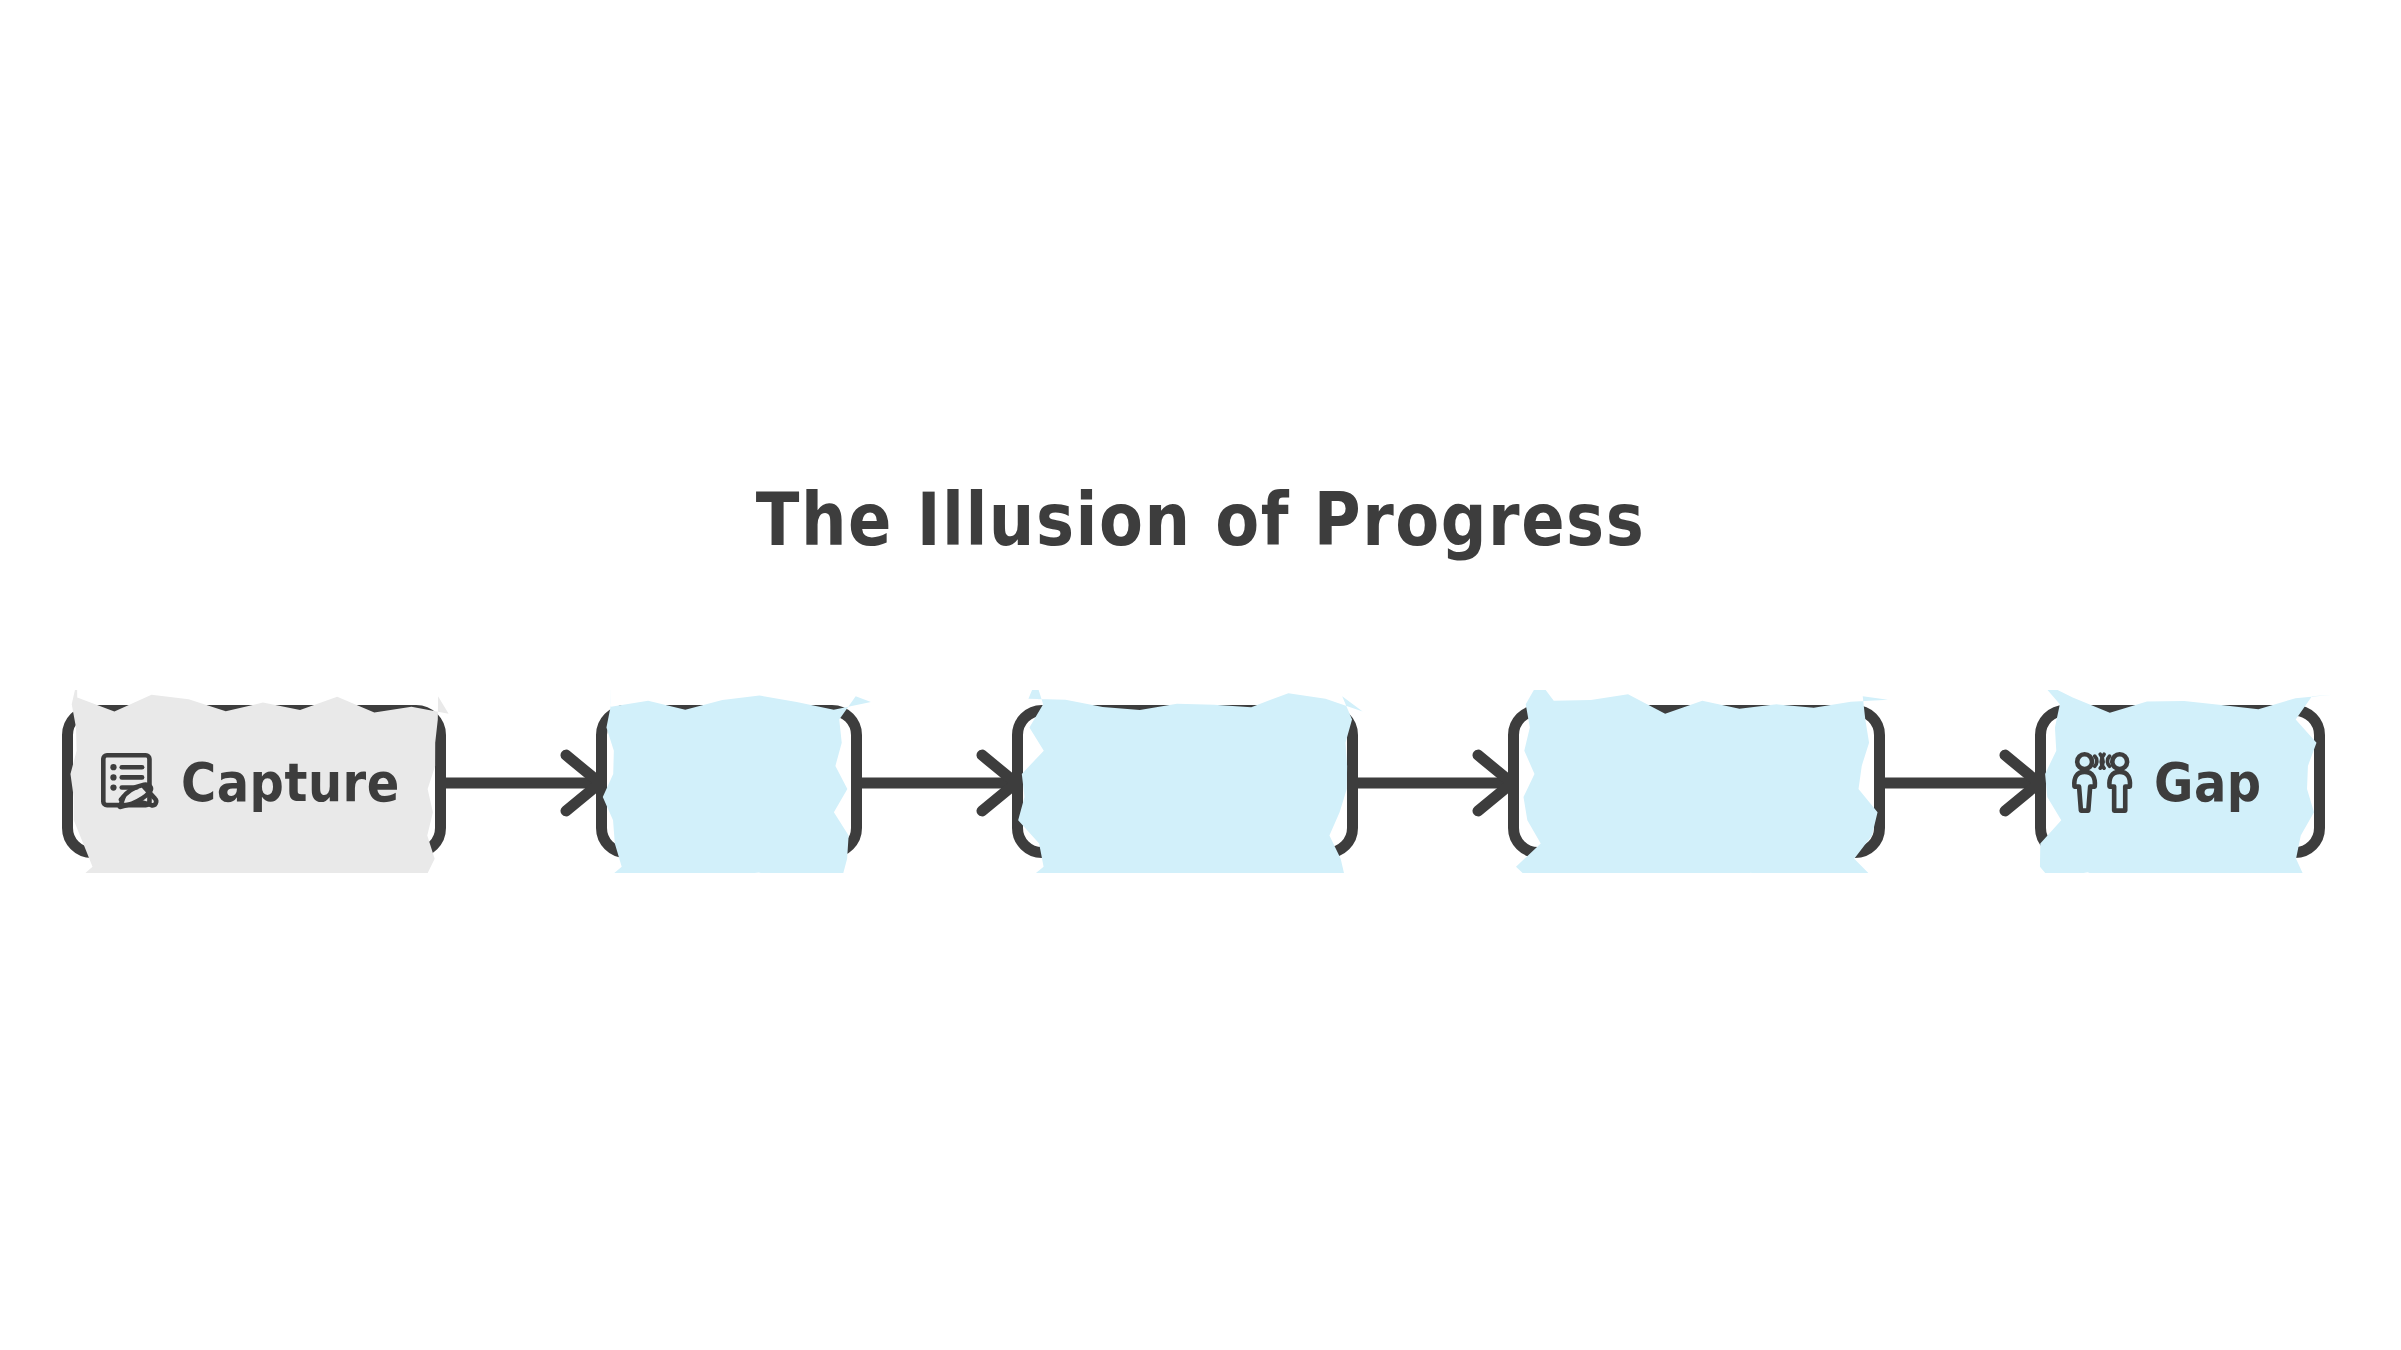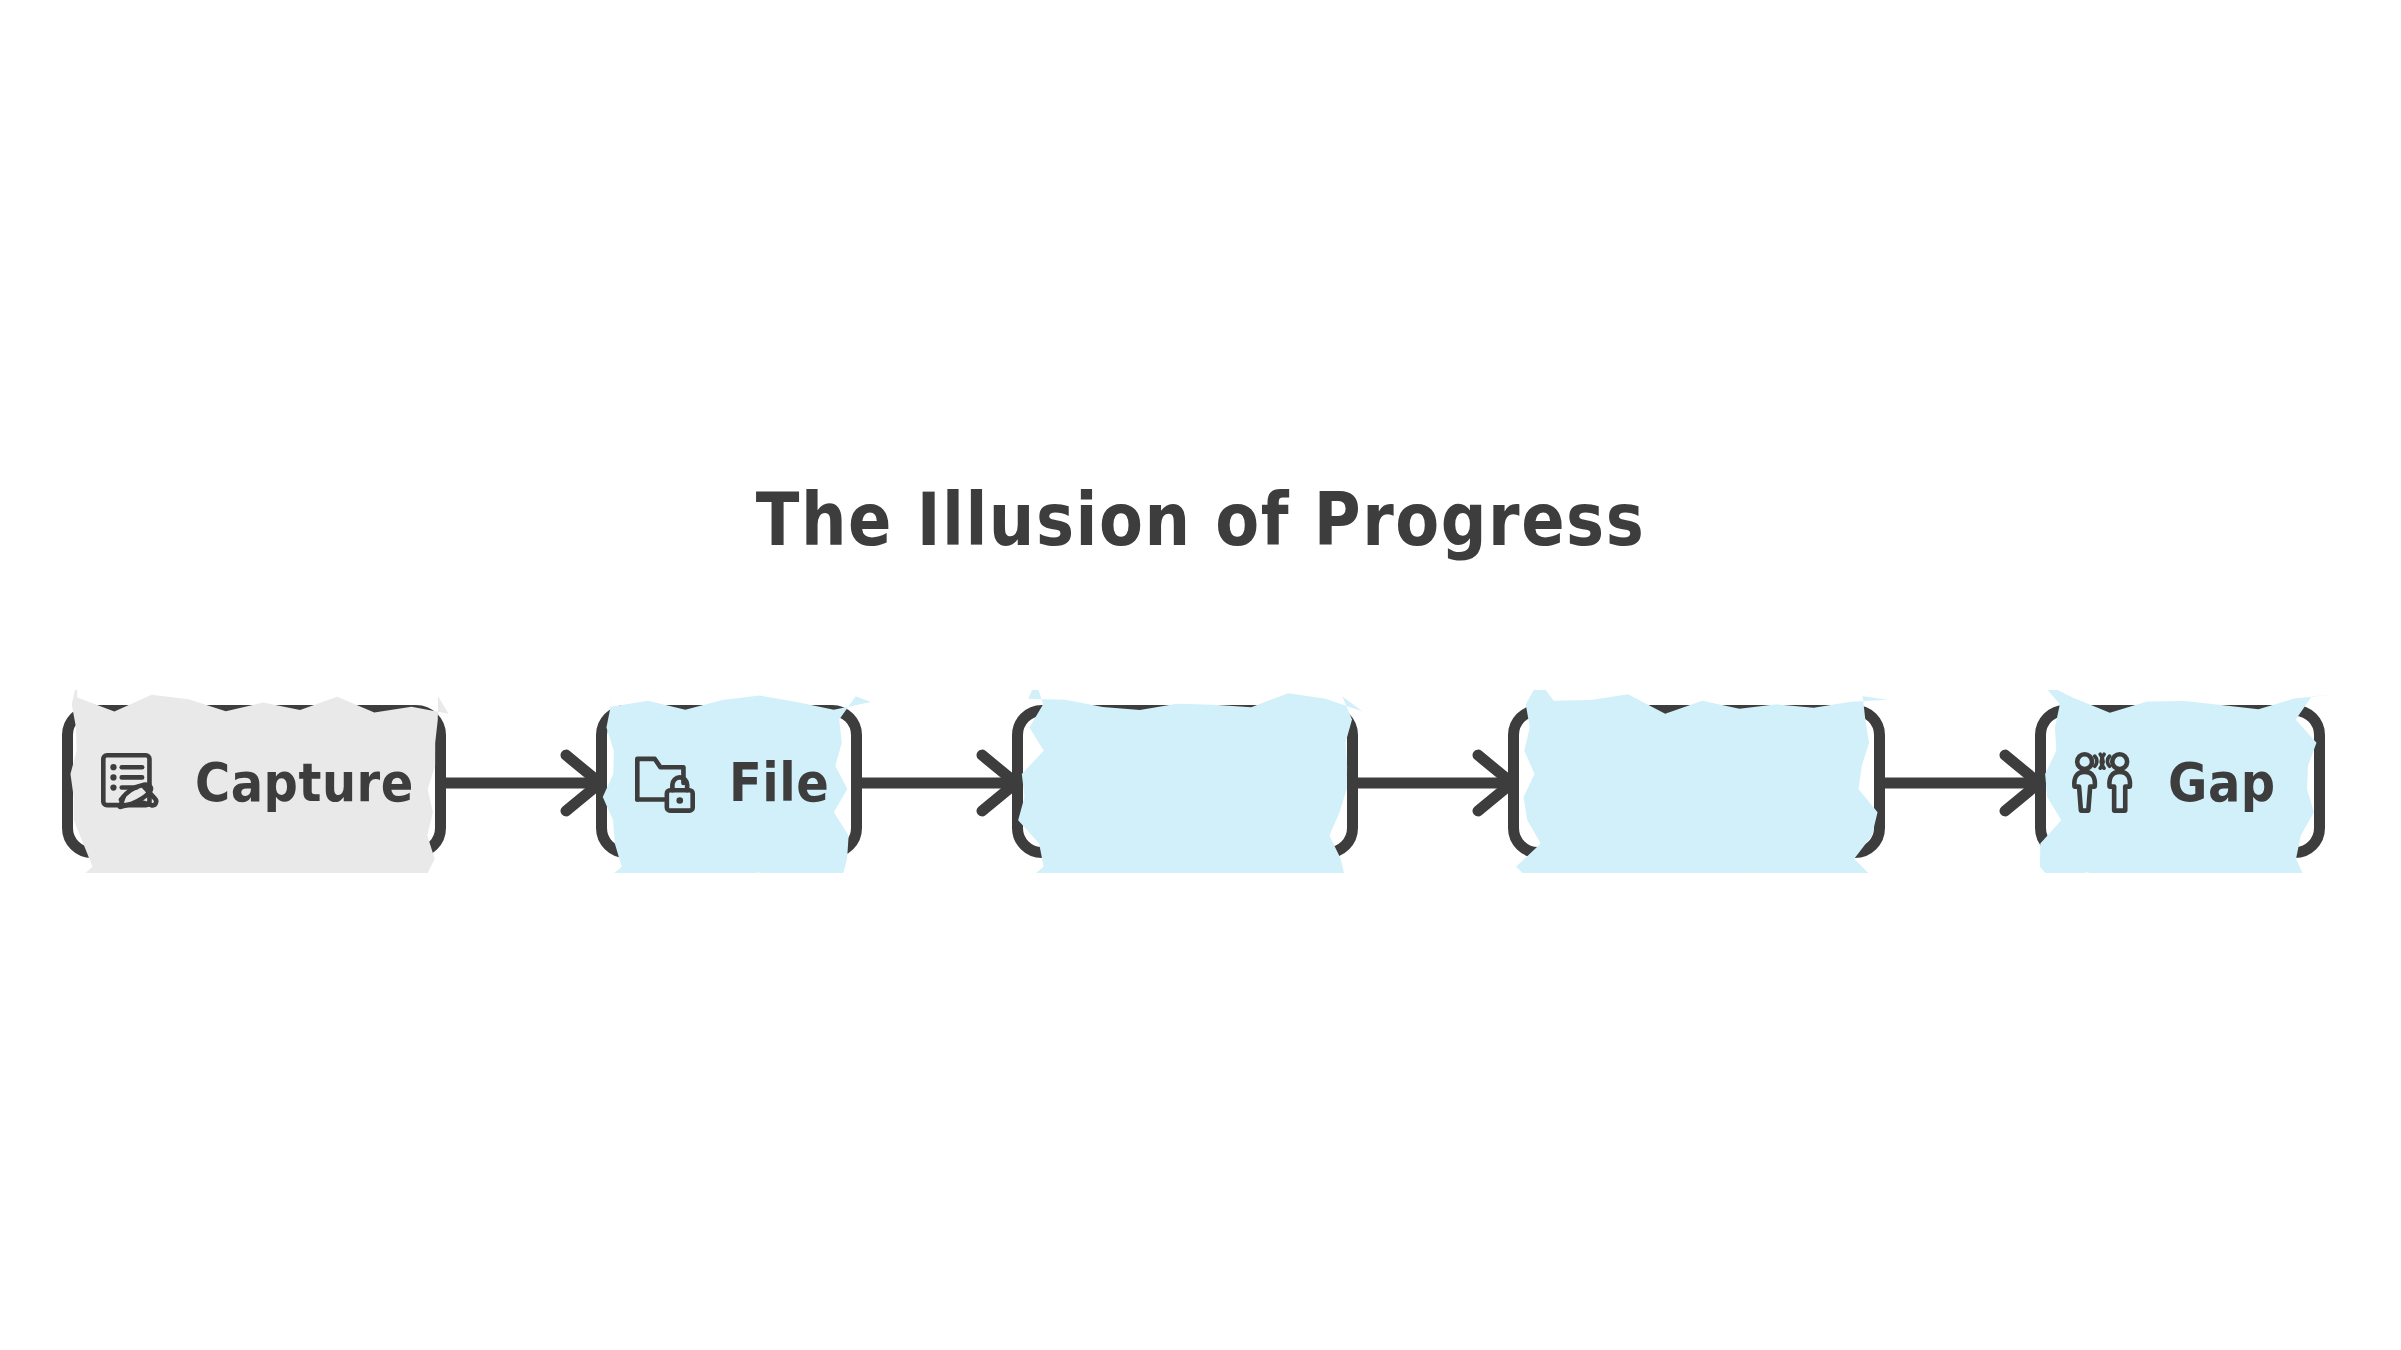--- a/index.html
+++ b/index.html
@@ -44,21 +44,21 @@
     align-items: center;
     justify-content: flex-start;
     overflow: visible;
   }
   .node-inner {
     position: absolute;
     inset: 0;
     display: flex;
     align-items: center;
     padding-left: 22px;
-    gap: 28px;
+    gap: 14px;
   }
   .node-icon {
     flex: 0 0 auto;
     width: 72px;
     height: 72px;
     display: block;
     position: relative;
     z-index: 3;
   }
   .node-label {
@@ -126,30 +126,20 @@
     <path d="M30 55 L26 66 L37 63" fill="none" stroke="currentColor" stroke-width="5" stroke-linecap="round" stroke-linejoin="round"></path>
     <path d="M52 44 L64 57 C67 60 64 66 60 64 L46 60" fill="none" stroke="currentColor" stroke-width="5" stroke-linecap="round" stroke-linejoin="round"></path>
         </svg>
         <span class="node-label" style="color: rgb(61, 61, 61);">Capture</span>
       </div>
     </div>
     <div class="node" style="left: 596px; top: 705px; width: 266px; height: 153px; border-color: rgb(61, 61, 61);">
       <svg class="fillsvg" viewBox="0 0 318 205">
         <path d="M25.8,-10.0 L26.9,16.0 L21.7,42.0 L30.0,68.0 L29.3,94.0 L17.6,120.0 L29.1,146.0 L31.1,172.0 L38.8,198.0 L26.0,208.8 L67.6,206.6 L109.2,211.7 L150.8,210.4 L192.4,204.3 L234.0,217.7 L275.6,215.9 L317.2,219.9 L284.4,215.0 L291.3,189.0 L293.0,163.0 L276.5,137.0 L291.6,111.0 L278.2,85.0 L285.3,59.0 L282.5,33.0 L300.9,7.0 L318.0,13.4 L276.4,22.2 L234.8,13.5 L193.2,6.2 L151.6,11.2 L110.0,22.2 L68.4,12.0 L26.8,18.8 Z" fill="#d2f0fa"></path>
       </svg>
-      <div class="node-inner">
-        <svg class="node-icon" viewBox="0 0 76 78" style="color: rgb(61, 61, 61);">
-    <path d="M8 58 L8 14 L27 14 L33 23 L58 23 L58 40" fill="none" stroke="currentColor" stroke-width="5" stroke-linecap="round" stroke-linejoin="round"></path>
-    <line x1="8" y1="58" x2="38" y2="58" stroke="currentColor" stroke-width="5" stroke-linecap="round"></line>
-    <rect x="40" y="48" width="28" height="22" rx="3.5" fill="none" stroke="currentColor" stroke-width="5"></rect>
-    <path d="M46 48 L46 42 A8 8 0 0 1 62 42 L62 48" fill="none" stroke="currentColor" stroke-width="5" stroke-linecap="round"></path>
-    <circle cx="54" cy="59" r="3.6" fill="currentColor"></circle>
-        </svg>
-        <span class="node-label" style="color: rgb(61, 61, 61);">File</span>
-      </div>
     </div>
     <div class="node" style="left: 1012px; top: 705px; width: 346px; height: 153px; border-color: rgb(61, 61, 61);">
       <svg class="fillsvg" viewBox="0 0 398 205">
         <path d="M31.9,-10.0 L40.1,16.0 L24.7,42.0 L40.8,68.0 L16.2,94.0 L19.2,120.0 L12.1,146.0 L35.6,172.0 L40.6,198.0 L26.0,209.9 L67.6,213.7 L109.2,215.5 L150.8,208.0 L192.4,223.5 L234.0,227.6 L275.6,210.3 L317.2,222.3 L358.8,220.5 L400.4,220.0 L379.4,215.0 L373.4,189.0 L360.8,163.0 L372.2,137.0 L380.2,111.0 L380.6,85.0 L378.8,59.0 L386.1,33.0 L375.1,7.0 L398.0,24.2 L356.4,9.7 L314.8,3.6 L273.2,19.2 L231.6,16.5 L190.0,15.4 L148.4,22.4 L106.8,19.1 L65.2,10.8 L23.6,9.7 Z" fill="#d2f0fa"></path>
       </svg>
     </div>
     <div class="node" style="left: 1508px; top: 705px; width: 377px; height: 153px; border-color: rgb(61, 61, 61);">
       <svg class="fillsvg" viewBox="0 0 429 205">
         <path d="M38.0,-10.0 L23.2,16.0 L27.8,42.0 L21.6,68.0 L33.0,94.0 L20.7,120.0 L25.0,146.0 L40.0,172.0 L12.3,198.0 L26.0,211.0 L67.6,220.9 L109.2,219.2 L150.8,205.6 L192.4,218.7 L234.0,213.6 L275.6,204.7 L317.2,224.7 L358.8,219.2 L400.4,223.8 L416.9,215.0 L391.2,189.0 L411.1,163.0 L417.3,137.0 L396.0,111.0 L399.6,85.0 L407.8,59.0 L403.6,33.0 L400.7,7.0 L429.0,11.0 L387.4,13.2 L345.8,20.0 L304.2,16.1 L262.6,21.0 L221.0,12.0 L179.4,26.6 L137.8,4.8 L96.2,11.1 L54.6,12.0 Z" fill="#d2f0fa"></path>
       </svg>

